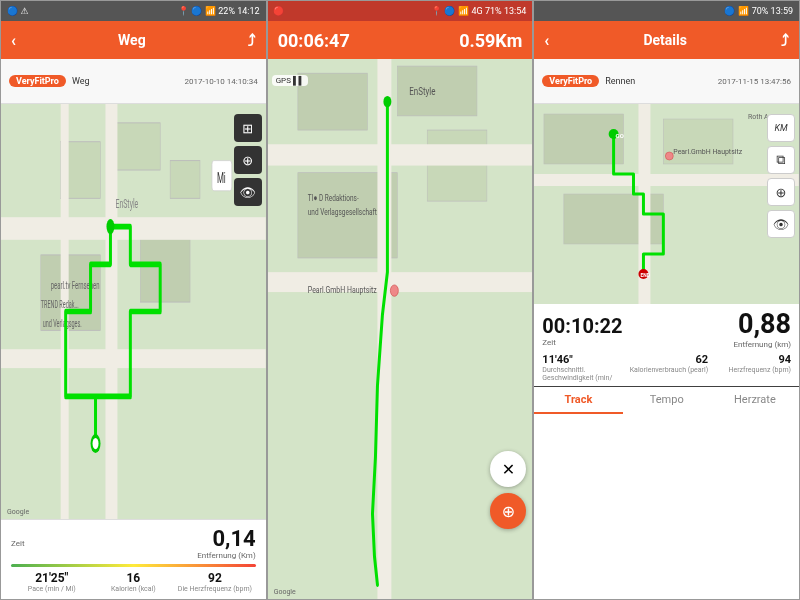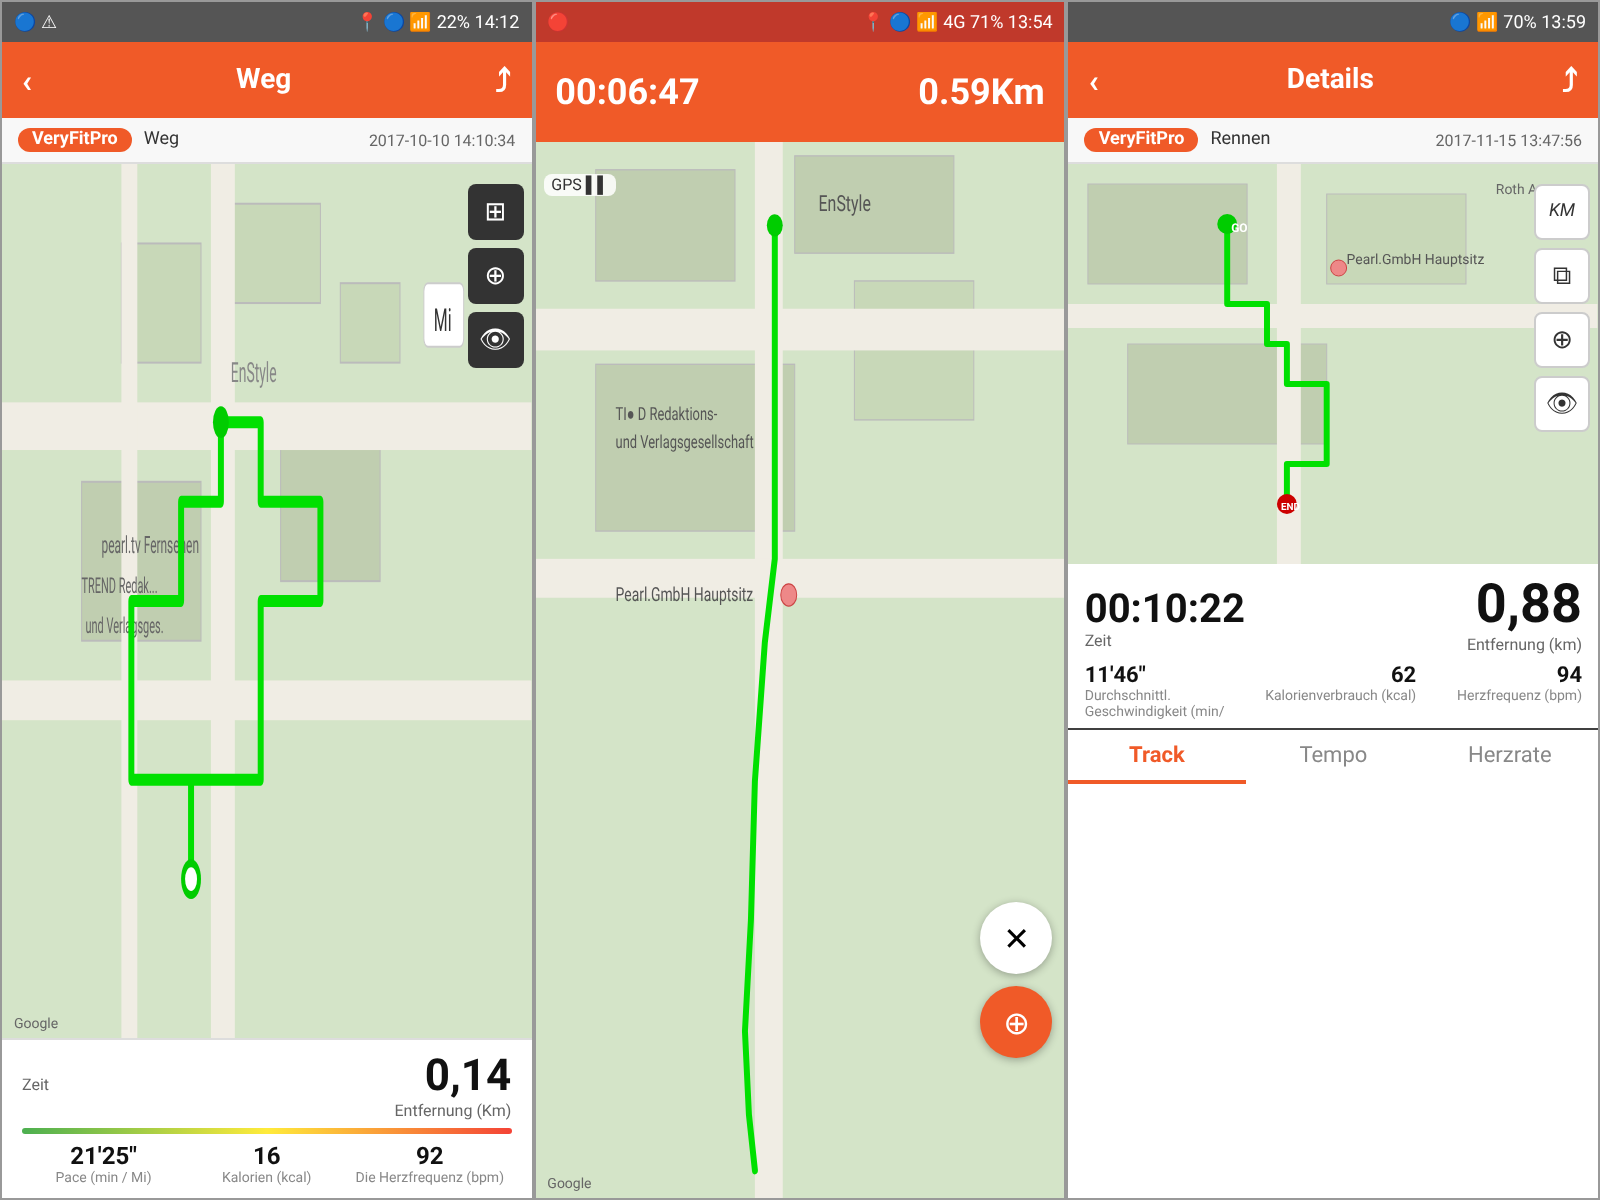--- a/index.html
+++ b/index.html
@@ -48,33 +48,33 @@
     }
     .header-icon {
       font-size: 16px;
       cursor: pointer;
     }
 
     
     .timer-header {
       background: #f05a28;
       color: #fff;
-      height: 50px;
+      height: 38px;
       display: flex;
       align-items: center;
       justify-content: space-between;
       padding: 0 10px;
       font-size: 18px;
       font-weight: bold;
     }
 
     
     .tag-strip {
       background: #f8f8f8;
-      padding: 5px 8px;
+      padding: 16px 8px;
       display: flex;
       align-items: center;
       gap: 6px;
       font-size: 9px;
       border-bottom: 1px solid #ddd;
     }
     .tag {
       background: #f05a28;
       color: #fff;
       border-radius: 10px;
@@ -472,21 +472,21 @@
         <div class="stats-label">Entfernung (km)</div>
       </div>
     </div>
     <div class="detail-sub">
       <div class="detail-item">
         <div class="val">11'46"</div>
         <div class="lbl">Durchschnittl. Geschwindigkeit (min/</div>
       </div>
       <div class="detail-item" style="text-align:right;">
         <div class="val">62</div>
-        <div class="lbl">Kalorienverbrauch (kcal)</div>
+        <div class="lbl">Kalorienverbrauch (pearl)</div>
       </div>
       <div class="detail-item" style="text-align:right;">
         <div class="val">94</div>
         <div class="lbl">Herzfrequenz (bpm)</div>
       </div>
     </div>
   </div>
 
   <div class="tabs-row">
     <div class="tab active">Track</div>

